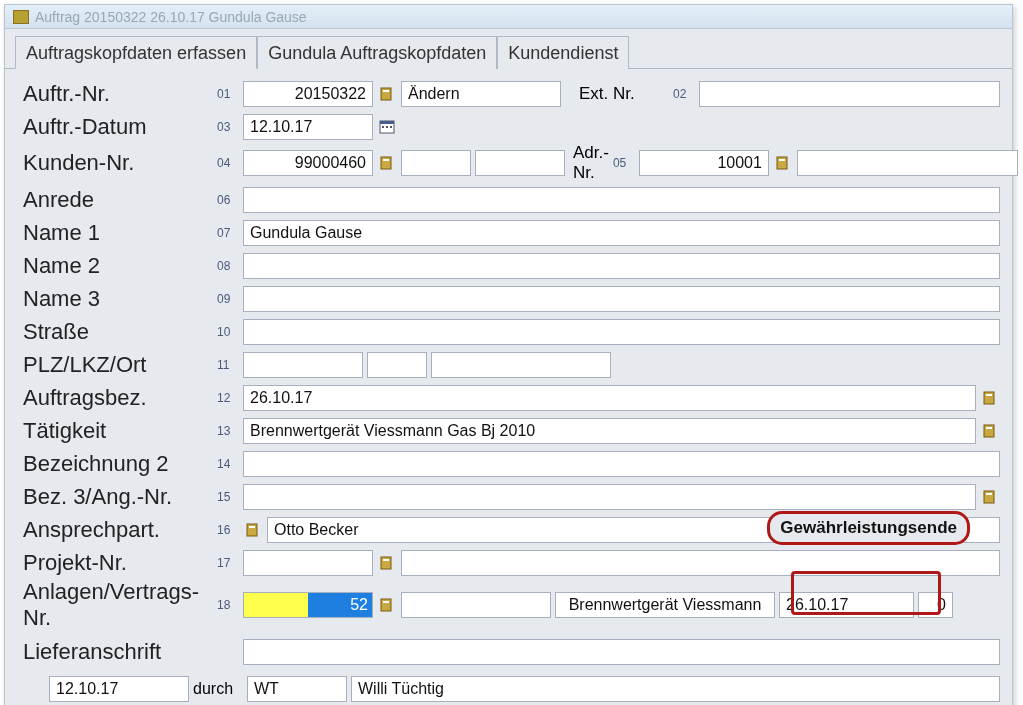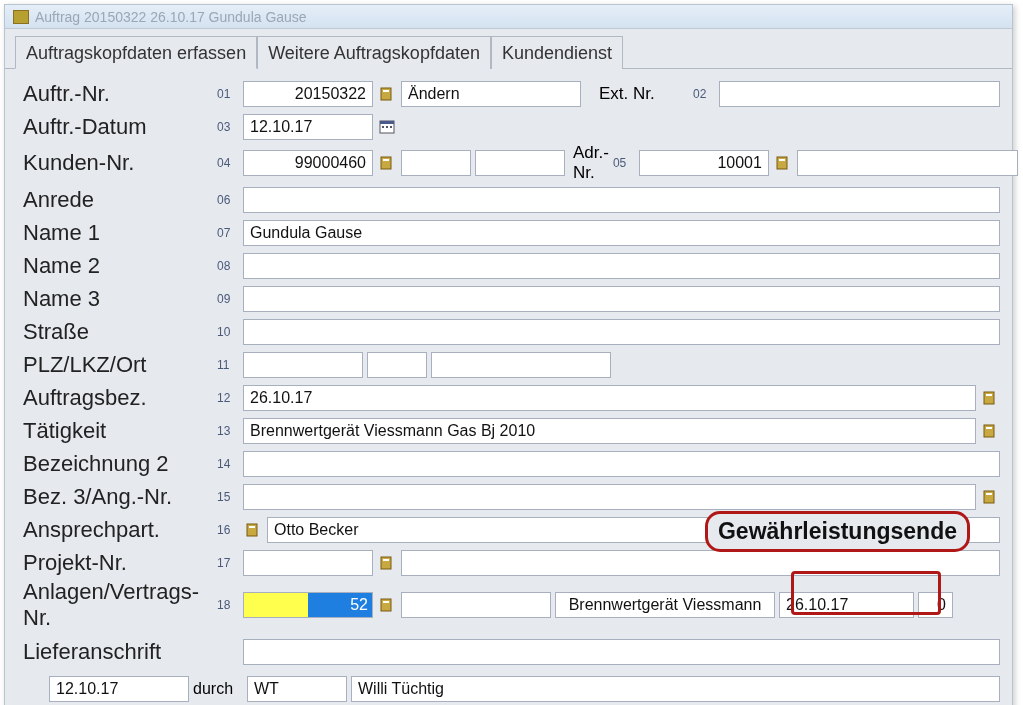--- a/index.html
+++ b/index.html
@@ -133,54 +133,54 @@
     justify-content: flex-end;
     padding-right: 4px;
     font-size: 16px;
   }
   .callout-label {
     position: absolute;
     border: 3px solid #b01818;
     border-radius: 15px;
     background: #e6e9ee;
     padding: 4px 10px;
-    font-size: 23px;
+    font-size: 17px;
     font-weight: bold;
     color: #111;
   }
 </style>
 </head>
 <body>
 
 <div class="window">
 
   <div class="titlebar">
     <span class="titlebar-icon"></span>
     <span>Auftrag 20150322 26.10.17 Gundula Gause</span>
   </div>
 
   <div class="tabs">
     <div class="tab active">Auftragskopfdaten erfassen</div>
-    <div class="tab">Weitere Auftragskopfdaten</div>
+    <div class="tab">Gundula Auftragskopfdaten</div>
     <div class="tab">Kundendienst</div>
   </div>
 
   <div class="form-area">
 
     <div class="row">
       <div class="label">Auftr.-Nr.</div>
       <div class="fieldnum">01</div>
       <input class="fld num" style="width: 130px;" value="20150322">
       <span class="iconbtn">
         <svg viewBox="0 0 16 16">
             <rect x="2" y="2" width="10" height="12" fill="#c8a840" stroke="#7a5a10"></rect>
             <rect x="4" y="4" width="6" height="2" fill="#fff"></rect>
           </svg>
       </span>
-      <input class="fld" style="width: 180px;" value="Ändern">
+      <input class="fld" style="width: 160px;" value="Ändern">
       <div style="width:10px"></div>
       <div style="width:90px;font-size:17px">Ext. Nr.</div>
       <div class="fieldnum">02</div>
       <input class="fld" style="flex: 1 1 0%;" value="">
     </div>
 
     <div class="row">
       <div class="label">Auftr.-Datum</div>
       <div class="fieldnum">03</div>
       <input class="fld" style="width: 130px;" value="12.10.17">

